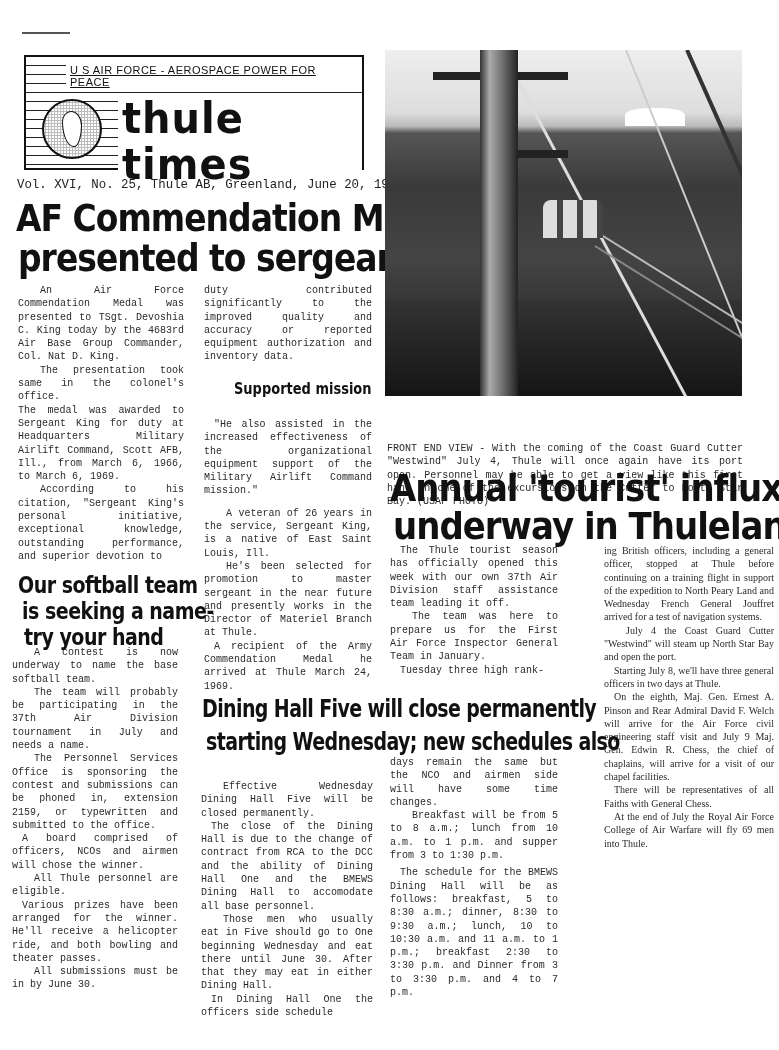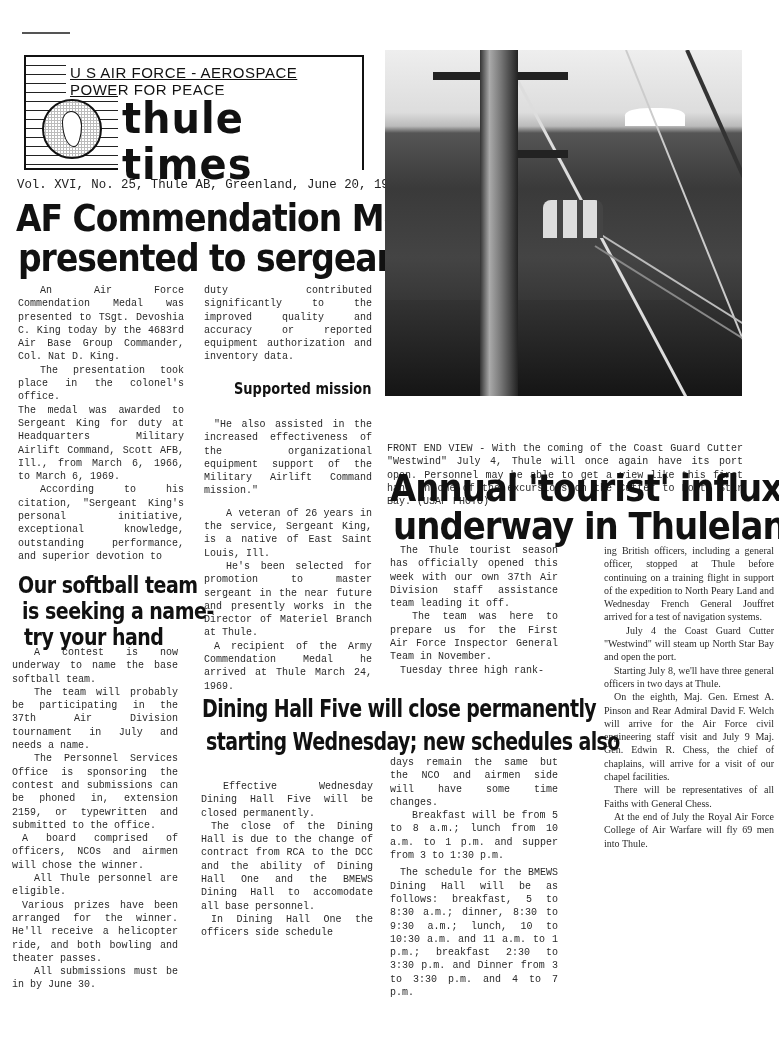--- a/index.html
+++ b/index.html
@@ -8,21 +8,21 @@
   .mono p{margin:0;text-align:justify;}
   .mono p.ind{text-indent:2.2em;}
   .mono p.ind1{text-indent:1em;}
   .hl{font-family:"DejaVu Sans","Liberation Sans",sans-serif;font-weight:bold;color:#111;letter-spacing:-1px;transform-origin:left top;}
   .abs{position:absolute;}
   
   .topmark{left:22px;top:32px;width:48px;height:2px;background:#555;}
   .mast{left:24px;top:55px;width:340px;height:115px;border:2px solid #111;box-sizing:border-box;
         background:repeating-linear-gradient(to bottom,#fff 0px,#fff 8px,#222 8px,#222 9px);}
   .mast-slogan{position:absolute;left:40px;top:7px;background:#fff;padding:0 4px;
-        font-family:"Liberation Sans",sans-serif;font-size:15px;letter-spacing:0.5px;color:#111;text-decoration:underline;}
+        font-family:"Liberation Sans",sans-serif;font-size:11px;letter-spacing:0.5px;color:#111;text-decoration:underline;}
   .mast-globe{position:absolute;left:16px;top:42px;width:56px;height:56px;border-radius:50%;border:2px solid #111;
         background:radial-gradient(circle,#bbb 1px,#fff 1.4px) 0 0/3px 3px;}
   .mast-globe .land{position:absolute;left:18px;top:10px;width:18px;height:34px;background:#fff;border:1.5px solid #111;border-radius:45% 55% 40% 60%/30% 40% 60% 70%;}
   .mast-title{position:absolute;left:92px;top:40px;background:#fff;padding:0 4px;
         font-family:"DejaVu Sans",sans-serif;font-weight:bold;font-size:40px;line-height:44px;color:#111;letter-spacing:1px;word-spacing:18px;
         transform:scaleY(1.05);}
   .dateline{left:17px;top:178px;width:370px;font-family:"Liberation Mono",monospace;font-size:12.4px;color:#222;white-space:nowrap;}
   
   .photo{left:385px;top:50px;width:357px;height:346px;overflow:hidden;
     background:
@@ -55,21 +55,21 @@
   </div>
   <div class="mast-title">thule times</div>
 </div>
 <div class="abs dateline">Vol. XVI, No. 25, Thule AB, Greenland, June 20, 1969</div>
 
 <div class="abs hl" style="left:16px;top:196px;font-size:33px;line-height:38px;transform:scaleY(1.15);white-space:nowrap;">AF Commendation Medal</div>
 <div class="abs hl" style="left:18px;top:236px;font-size:33px;line-height:38px;transform:scaleY(1.15);white-space:nowrap;">presented to sergeant</div>
 
 <div class="abs mono" style="left:18px;top:284px;width:166px;">
   <p class="ind">An Air Force Commendation Medal was presented to TSgt. Devoshia C. King today by the 4683rd Air Base Group Commander, Col. Nat D. King.</p>
-  <p class="ind">The presentation took place in the colonel's office.</p>
+  <p class="ind">The presentation took same in the colonel's office.</p>
   <p>The medal was awarded to Sergeant King for duty at Headquarters Military Airlift Command, Scott AFB, Ill., from March 6, 1966, to March 6, 1969.</p>
   <p class="ind">According to his citation, "Sergeant King's personal initiative, exceptional knowledge, outstanding performance, and superior devotion to</p>
 </div>
 
 <div class="abs mono" style="left:204px;top:284px;width:168px;">
   <p>duty contributed significantly to the improved quality and accuracy or reported equipment authorization and inventory data.</p>
 </div>
 <div class="abs hl" style="left:234px;top:380px;font-size:13px;line-height:16px;letter-spacing:0;transform:scaleY(1.2);">Supported mission</div>
 <div class="abs mono" style="left:204px;top:418px;width:168px;">
   <p class="ind1">"He also assisted in the increased effectiveness of the organizational equipment support of the Military Airlift Command mission."</p>
@@ -106,39 +106,40 @@
 </div>
 <div class="abs mono caption">
   <p>FRONT END VIEW - With the coming of the Coast Guard Cutter "Westwind" July 4, Thule will once again have its port open. Personnel may be able to get a view like this first hand on one of the excursions on the Cutter to North Star Bay. (USAF PHOTO)</p>
 </div>
 
 <div class="abs hl" style="left:390px;top:466px;font-size:34px;line-height:38px;transform:scaleY(1.12);white-space:nowrap;">Annual 'tourist' influx</div>
 <div class="abs hl" style="left:393px;top:504px;font-size:34px;line-height:38px;transform:scaleY(1.12);white-space:nowrap;">underway in Thuleland</div>
 
 <div class="abs mono" style="left:390px;top:544px;width:168px;">
   <p class="ind1">The Thule tourist season has officially opened this week with our own 37th Air Division staff assistance team leading it off.</p>
-  <p class="ind">The team was here to prepare us for the First Air Force Inspector General Team in November.</p>
+  <p class="ind">The team was here to prepare us for the First Air Force Inspector General Team in January.</p>
   <p class="ind1">Tuesday three high rank-</p>
 </div>
 
 <div class="abs mono" style="left:604px;top:544px;width:170px;font-family:Liberation Serif, serif;">
   <p>ing British officers, including a general officer, stopped at Thule before continuing on a training flight in support of the expedition to North Peary Land and Wednesday French General Jouffret arrived for a test of navigation systems.</p>
   <p class="ind">July 4 the Coast Guard Cutter "Westwind" will steam up North Star Bay and open the port.</p>
   <p class="ind1">Starting July 8, we'll have three general officers in two days at Thule.</p>
   <p class="ind1">On the eighth, Maj. Gen. Ernest A. Pinson and Rear Admiral David F. Welch will arrive for the Air Force civil engineering staff visit and July 9 Maj. Gen. Edwin R. Chess, the chief of chaplains, will arrive for a visit of our chapel facilities.</p>
   <p class="ind1">There will be representatives of all Faiths with General Chess.</p>
   <p class="ind1">At the end of July the Royal Air Force College of Air Warfare will fly 69 men into Thule.</p>
 </div>
 
 <div class="abs hl" style="left:202px;top:694px;font-size:19px;line-height:22px;letter-spacing:-0.6px;transform:scaleY(1.3);white-space:nowrap;">Dining Hall Five will close permanently</div>
 <div class="abs hl" style="left:206px;top:727px;font-size:19px;line-height:22px;letter-spacing:-0.6px;transform:scaleY(1.3);white-space:nowrap;">starting Wednesday; new schedules also</div>
 
 <div class="abs mono" style="left:201px;top:756px;width:172px;margin-top:24px;">
   <p class="ind">Effective Wednesday Dining Hall Five will be closed permanently.</p>
   <p class="ind1">The close of the Dining Hall is due to the change of contract from RCA to the DCC and the ability of Dining Hall One and the BMEWS Dining Hall to accomodate all base personnel.</p>
+  <p class="ind">Those men who usually eat in Five should go to One beginning Wednesday and eat there until June 30. After that they may eat in either Dining Hall.</p>
   <p class="ind1">In Dining Hall One the officers side schedule</p>
 </div>
 
 <div class="abs mono" style="left:390px;top:756px;width:168px;">
   <p>days remain the same but the NCO and airmen side will have some time changes.</p>
   <p class="ind">Breakfast will be from 5 to 8 a.m.; lunch from 10 a.m. to 1 p.m. and supper from 3 to 1:30 p.m.</p>
   <p class="ind1" style="margin-top:4px;">The schedule for the BMEWS Dining Hall will be as follows: breakfast, 5 to 8:30 a.m.; dinner, 8:30 to 9:30 a.m.; lunch, 10 to 10:30 a.m. and 11 a.m. to 1 p.m.; breakfast 2:30 to 3:30 p.m. and Dinner from 3 to 3:30 p.m. and 4 to 7 p.m.</p>
 </div>
 
 </body></html>

